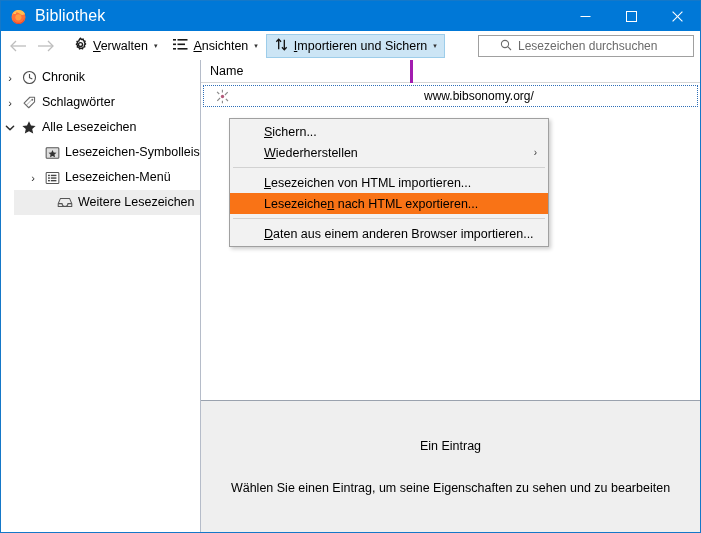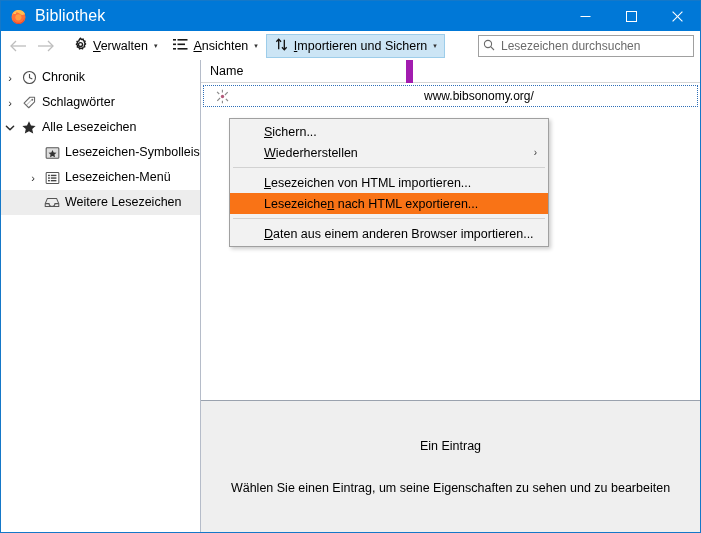--- a/index.html
+++ b/index.html
@@ -110,21 +110,21 @@
   .underl { text-decoration: underline; }
 
   .search-wrap {
     margin-left: auto;
     width: 216px;
     height: 22px;
     border: 1px solid #a0a0a0;
     background: #ffffff;
     display: flex;
     align-items: center;
-    padding: 0 4px;
+    padding: 0 21px;
     gap: 6px;
   }
   .search-input {
     border: none;
     outline: none;
     font-family: "Liberation Sans", sans-serif;
     font-size: 12px;
     color: #555;
     width: 100%;
     background: transparent;
@@ -150,21 +150,21 @@
   }
   .tree-item {
     height: 25px;
     display: flex;
     align-items: center;
     font-size: 12.5px;
     color: #000;
     white-space: nowrap;
     padding-right: 4px;
   }
-  .tree-item.selected { background: #ededed; }
+  .tree-item.selected { background: #ededed; margin-left: 13px; }
   .twisty {
     width: 18px;
     flex: 0 0 18px;
     display: flex;
     align-items: center;
     justify-content: center;
     font-size: 11px;
     color: #2b2b2b;
   }
   .t-icon {
@@ -191,21 +191,21 @@
     display: flex;
     align-items: center;
     background: #ffffff;
     border-bottom: 1px solid #d6d6d6;
     font-size: 12.5px;
     color: #000;
   }
   .col-name {
     padding-left: 9px;
     flex: 0 0 212px;
-    border-right: 7px solid #a21caf;
+    border-right: 3px solid #a21caf;
     height: 23px;
     display: flex;
     align-items: center;
     text-align: right;
   }
   .col-rest { flex: 1 1 auto; height: 23px; }
 
   .list-area {
     flex: 1 1 auto;
     position: relative;

